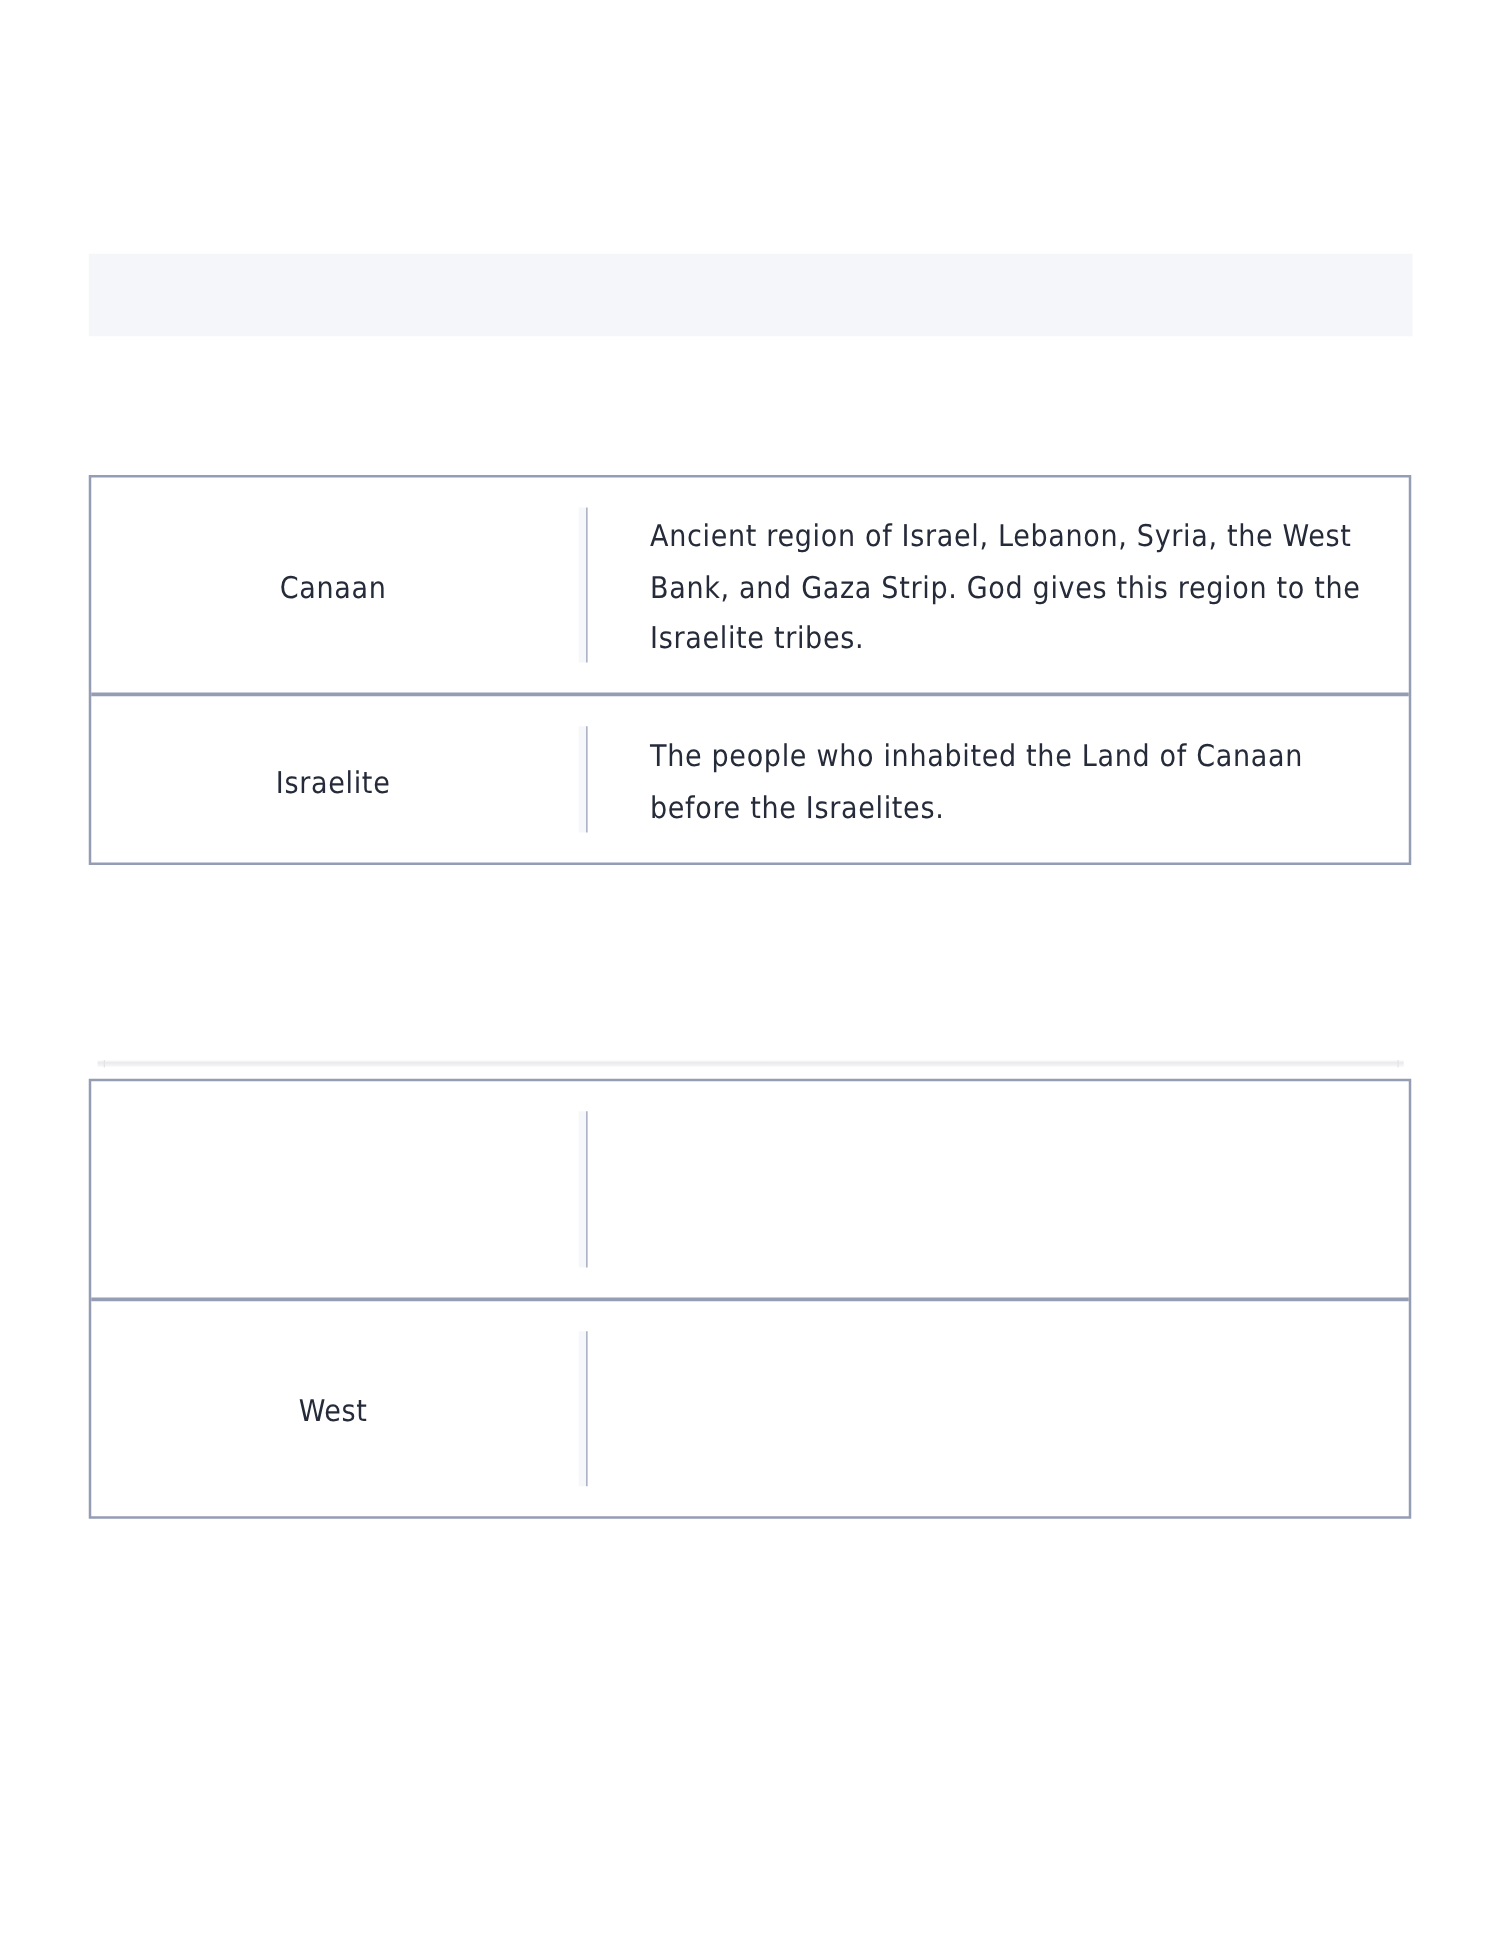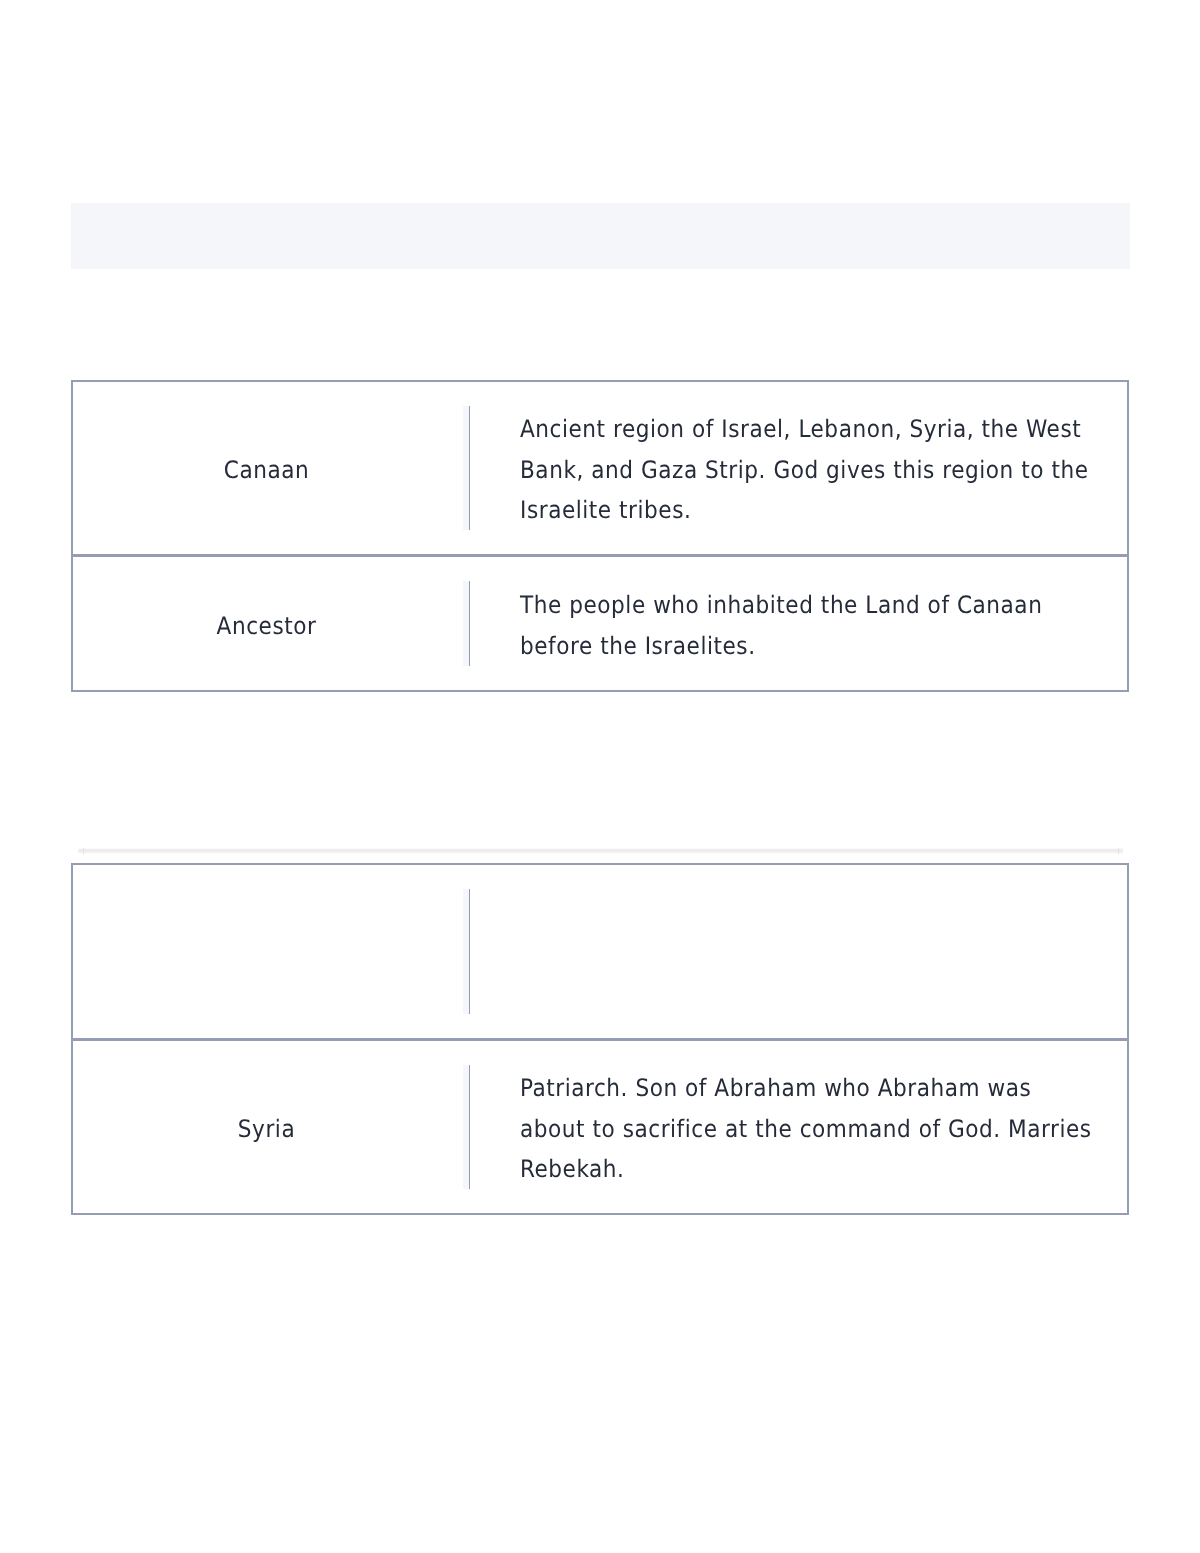--- a/index.html
+++ b/index.html
@@ -65,33 +65,32 @@
   <div class="rule-tick" style="left:1117.6px; top:848px"></div>
 
   <div class="gtable" style="top:380px">
     <div class="grow" style="height:172px">
       <div class="gterm">Canaan</div>
       <div class="vband" style="left:389.8px; top:24.3px; bottom:23.7px"></div>
       <div class="vdiv" style="left:395.8px; top:24.3px; bottom:23.7px"></div>
       <div class="gdef">Ancient region of Israel, Lebanon, Syria, the West Bank, and Gaza Strip. God gives this region to the Israelite tribes.</div>
     </div>
     <div class="grow" style="height:133px">
-      <div class="gterm">Ancestor</div>
+      <div class="gterm">Israelite</div>
       <div class="vband" style="left:389.8px; top:24.3px; bottom:23.7px"></div>
       <div class="vdiv" style="left:395.8px; top:24.3px; bottom:23.7px"></div>
       <div class="gdef">The people who inhabited the Land of Canaan before the Israelites.</div>
     </div>
   </div>
 
   <div class="gtable" style="top:862.5px">
     <div class="grow" style="height:173.5px">
       <div class="vband" style="left:389.8px; top:24.3px; bottom:23.7px"></div>
       <div class="vdiv" style="left:395.8px; top:24.3px; bottom:23.7px"></div>
     </div>
     <div class="grow" style="height:172px">
-      <div class="gterm">Syria</div>
+      <div class="gterm">West</div>
       <div class="vband" style="left:389.8px; top:24.3px; bottom:23.7px"></div>
       <div class="vdiv" style="left:395.8px; top:24.3px; bottom:23.7px"></div>
-      <div class="gdef">Patriarch. Son of Abraham who Abraham was about to sacrifice at the command of God. Marries Rebekah.</div>
     </div>
   </div>
 
 </div>
 
 </body></html>

